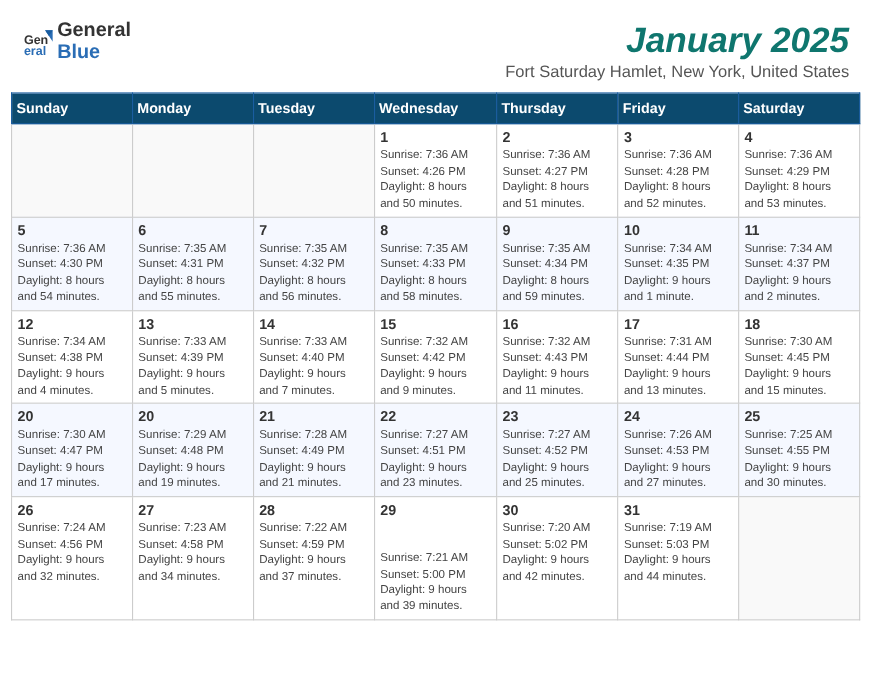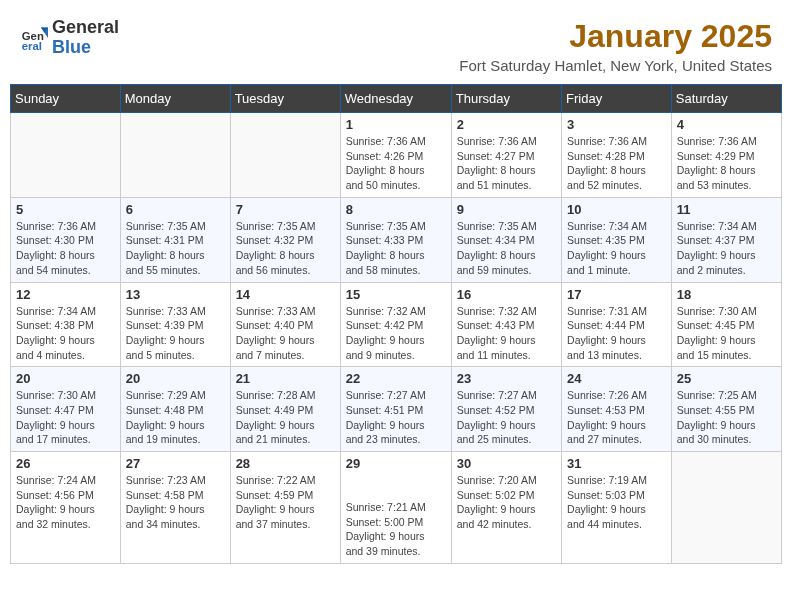--- a/index.html
+++ b/index.html
@@ -38,37 +38,38 @@
     .logo-icon {
       width: 28px;
       height: 28px;
     }
     .title-block {
       text-align: right;
     }
     .month-title {
       font-size: 32px;
       font-weight: bold;
-      color: #a16207;
+      color: #0f766e;
+      font-style: italic;
     }
     .location-title {
       font-size: 15px;
       color: #555;
       margin-top: 2px;
     }
     .calendar {
       width: 100%;
       border-collapse: collapse;
       margin-top: 6px;
     }
     .calendar th {
-      background: #404040;
+      background: #0c4a6e;
       color: #fff;
       font-size: 13px;
-      font-weight: normal;
+      font-weight: bold;
       padding: 6px 4px;
       text-align: left;
       border: 1px solid #1a5da0;
     }
     .calendar td {
       border: 1px solid #ccc;
       vertical-align: top;
       padding: 4px 5px;
       width: 113px;
       min-height: 80px;

